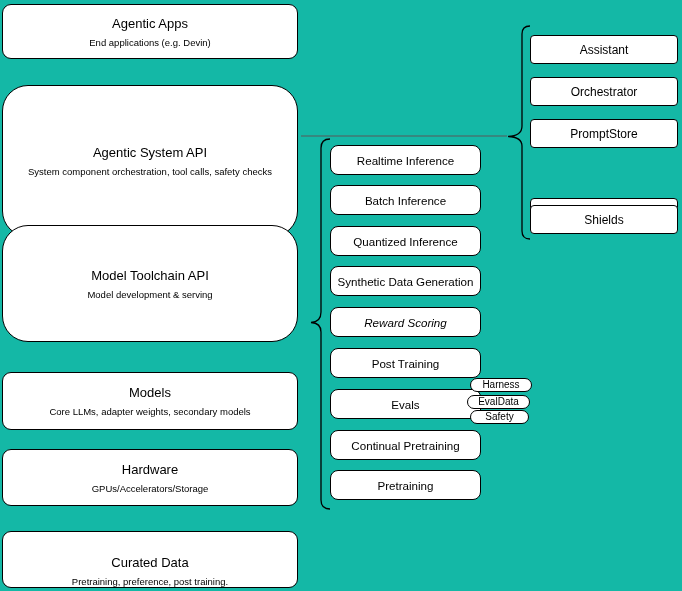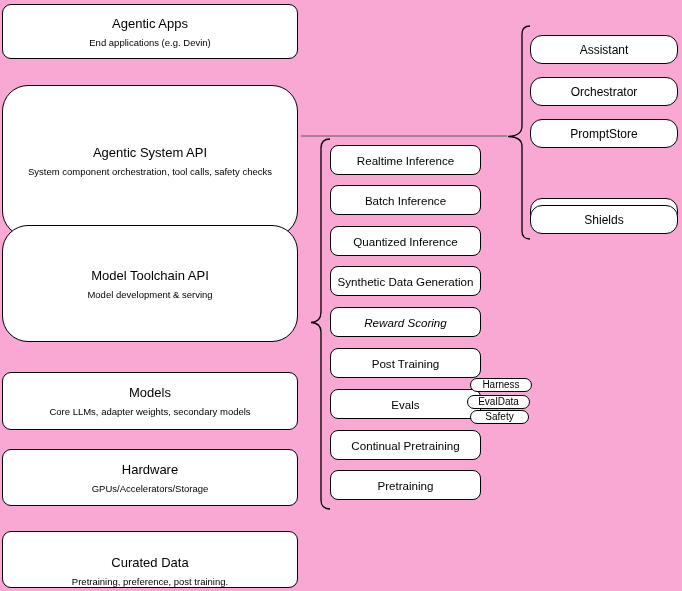--- a/index.html
+++ b/index.html
@@ -1,21 +1,21 @@
 <!DOCTYPE html>
 <html><head>
 <meta charset="utf-8">
 <style>
   * { box-sizing: border-box; margin: 0; padding: 0; }
   html, body { background: #ffffff; }
   .canvas {
     position: relative;
     width: 682px;
     height: 591px;
-    background: #f9a8d4;
+    background: #14b8a6;
     font-family: "Liberation Sans", sans-serif;
     color: #000000;
     overflow: hidden;
   }
   .svg-layer {
     position: absolute;
     left: 0; top: 0;
     width: 682px; height: 591px;
     z-index: 1;
     pointer-events: none;
@@ -46,21 +46,21 @@
     display: flex; align-items: center; justify-content: center;
     font-size: 11.6px;
     white-space: nowrap;
     z-index: 2;
   }
   .right-node {
     position: absolute;
     left: 530px; width: 148px; height: 29px;
     background: #ffffff;
     border: 1.3px solid #000000;
-    border-radius: 12px;
+    border-radius: 4px;
     display: flex; align-items: center; justify-content: center;
     font-size: 12px;
     white-space: nowrap;
     z-index: 2;
   }
   .pill {
     position: absolute;
     height: 14px;
     background: #ffffff;
     border: 1.2px solid #000000;

